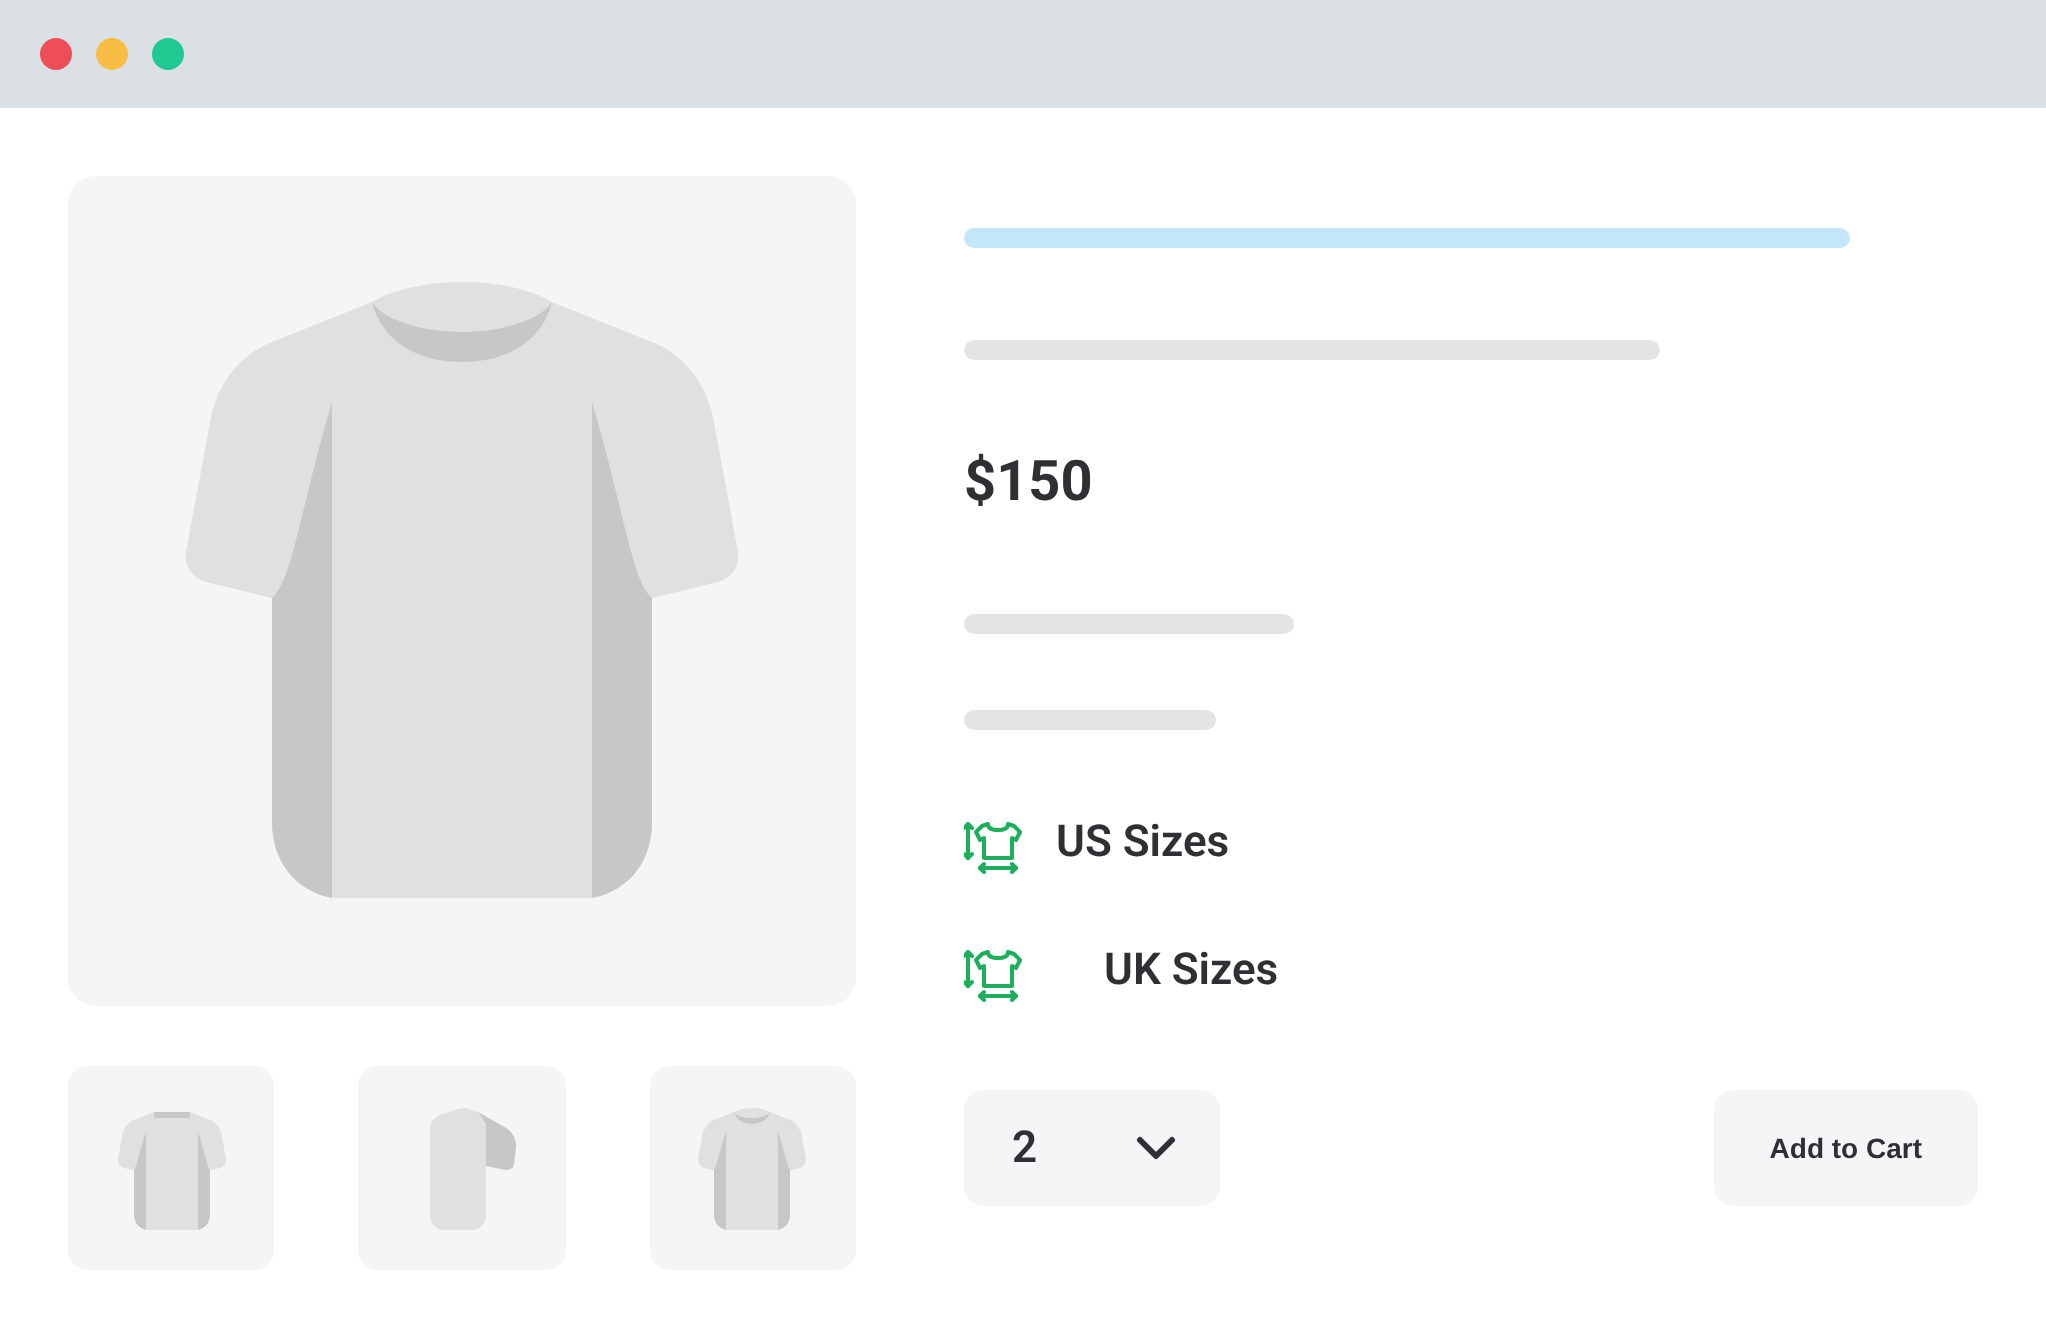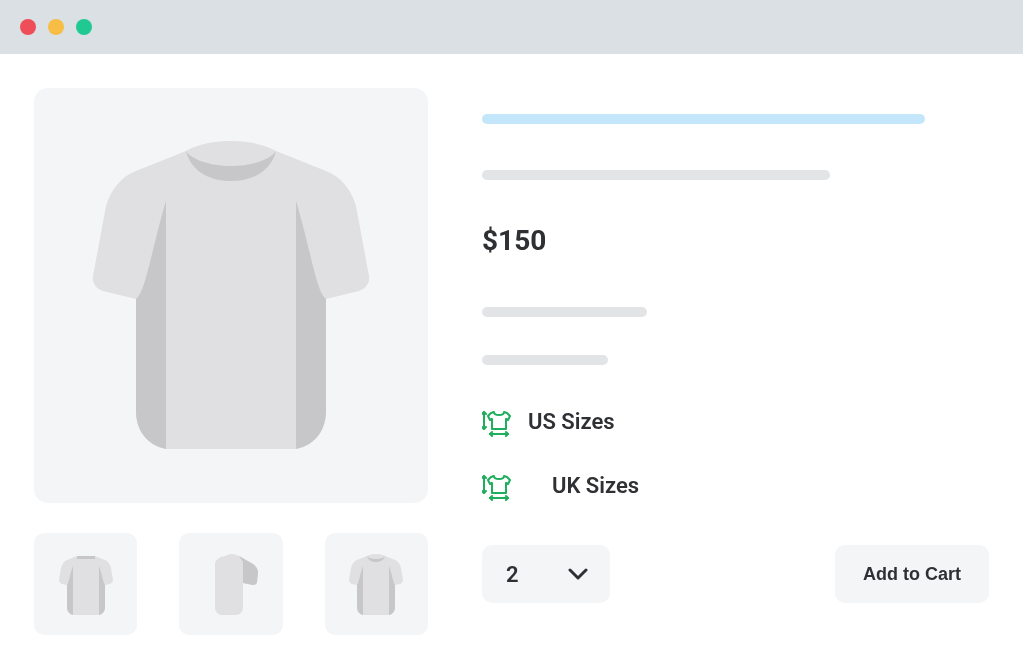--- a/index.html
+++ b/index.html
@@ -124,21 +124,21 @@
     font-size: 22px;
     font-weight: 600;
     color: #2f3034;
   }
   .add-cart {
     height: 58px;
     background: #f4f5f7;
     border: none;
     border-radius: 10px;
     padding: 0 28px;
-    font-size: 18px;
+    font-size: 14px;
     font-weight: 700;
     color: #2f3034;
     cursor: pointer;
   }
   svg { display: block; }
 </style>
 </head>
 <body>
 
 <div class="titlebar">

